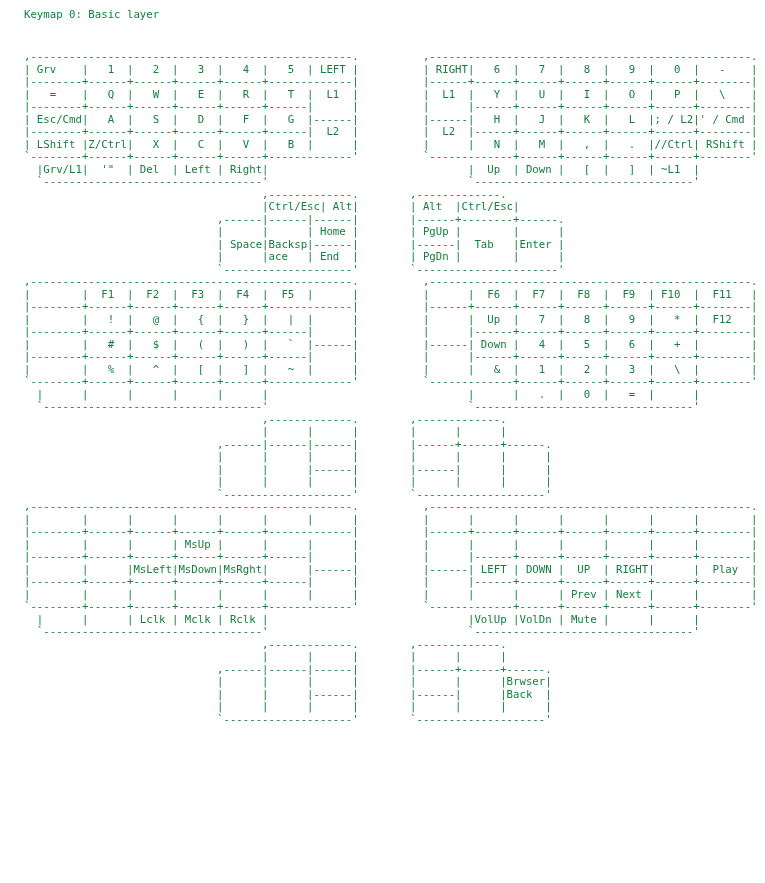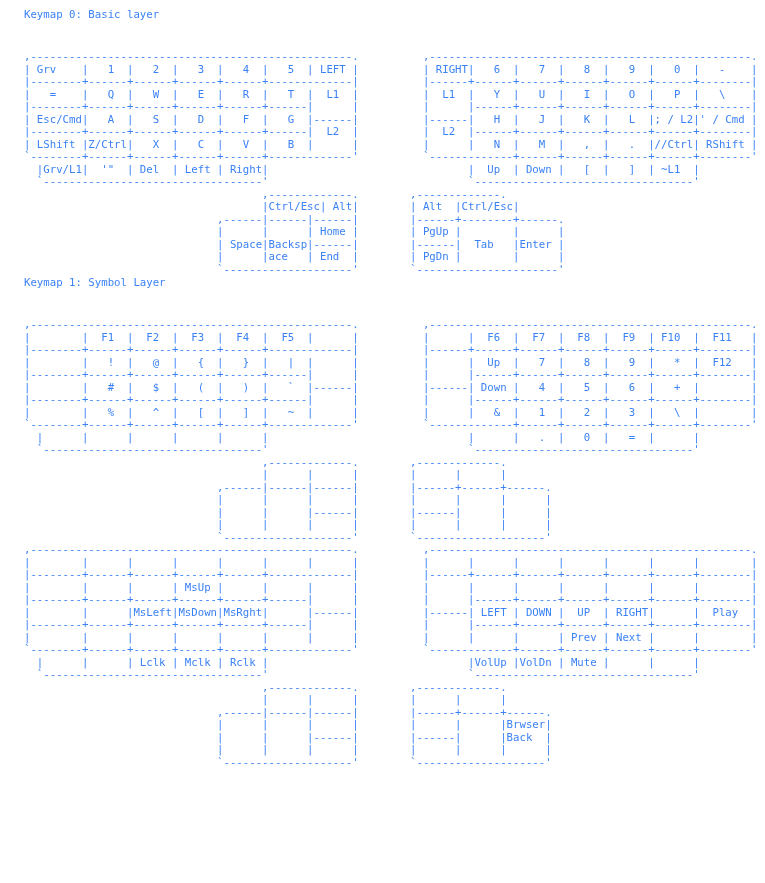--- a/index.html
+++ b/index.html
@@ -29,21 +29,21 @@
     font-size: 10.7px;
     line-height: 12.5px;
     white-space: pre;
   }
   .gap-large { margin-bottom: 56px; }
   .gap-small { margin-bottom: 13px; }
 </style>
 </head>
 <body>
 
-<div class="page" style="color: #3b82f6; background: rgb(255, 255, 255);">
+<div class="page" style="color: #15803d; background: rgb(255, 255, 255);">
 
   <section>
     <div class="km-title">Keymap 0: Basic layer</div>
     <pre class="km-art gap-large">,--------------------------------------------------.          ,--------------------------------------------------.
 | Grv    |   1  |   2  |   3  |   4  |   5  | LEFT |          | RIGHT|   6  |   7  |   8  |   9  |   0  |   -    |
 |--------+------+------+------+------+-------------|          |------+------+------+------+------+------+--------|
 |   =    |   Q  |   W  |   E  |   R  |   T  |  L1  |          |  L1  |   Y  |   U  |   I  |   O  |   P  |   \    |
 |--------+------+------+------+------+------|      |          |      |------+------+------+------+------+--------|
 | Esc/Cmd|   A  |   S  |   D  |   F  |   G  |------|          |------|   H  |   J  |   K  |   L  |; / L2|' / Cmd |
 |--------+------+------+------+------+------|  L2  |          |  L2  |------+------+------+------+------+--------|
@@ -54,21 +54,20 @@
                                      ,-------------.        ,-------------.
                                      |Ctrl/Esc| Alt|        | Alt  |Ctrl/Esc|
                               ,------|------|------|        |------+--------+------.
                               |      |      | Home |        | PgUp |        |      |
                               | Space|Backsp|------|        |------|  Tab   |Enter |
                               |      |ace   | End  |        | PgDn |        |      |
                               `--------------------'        `----------------------'</pre>
   </section>
 
   <section>
-    <div class="km-title">Keymap 1: Symbol Layer</div>
     <pre class="km-art gap-small">,--------------------------------------------------.          ,--------------------------------------------------.
 |        |  F1  |  F2  |  F3  |  F4  |  F5  |      |          |      |  F6  |  F7  |  F8  |  F9  | F10  |  F11   |
 |--------+------+------+------+------+-------------|          |------+------+------+------+------+------+--------|
 |        |   !  |   @  |   {  |   }  |   |  |      |          |      |  Up  |   7  |   8  |   9  |   *  |  F12   |
 |--------+------+------+------+------+------|      |          |      |------+------+------+------+------+--------|
 |        |   #  |   $  |   (  |   )  |   `  |------|          |------| Down |   4  |   5  |   6  |   +  |        |
 |--------+------+------+------+------+------|      |          |      |------+------+------+------+------+--------|
 |        |   %  |   ^  |   [  |   ]  |   ~  |      |          |      |   &amp;  |   1  |   2  |   3  |   \  |        |
 `--------+------+------+------+------+-------------'          `-------------+------+------+------+------+--------'
   |      |      |      |      |      |                               |      |   .  |   0  |   =  |      |

